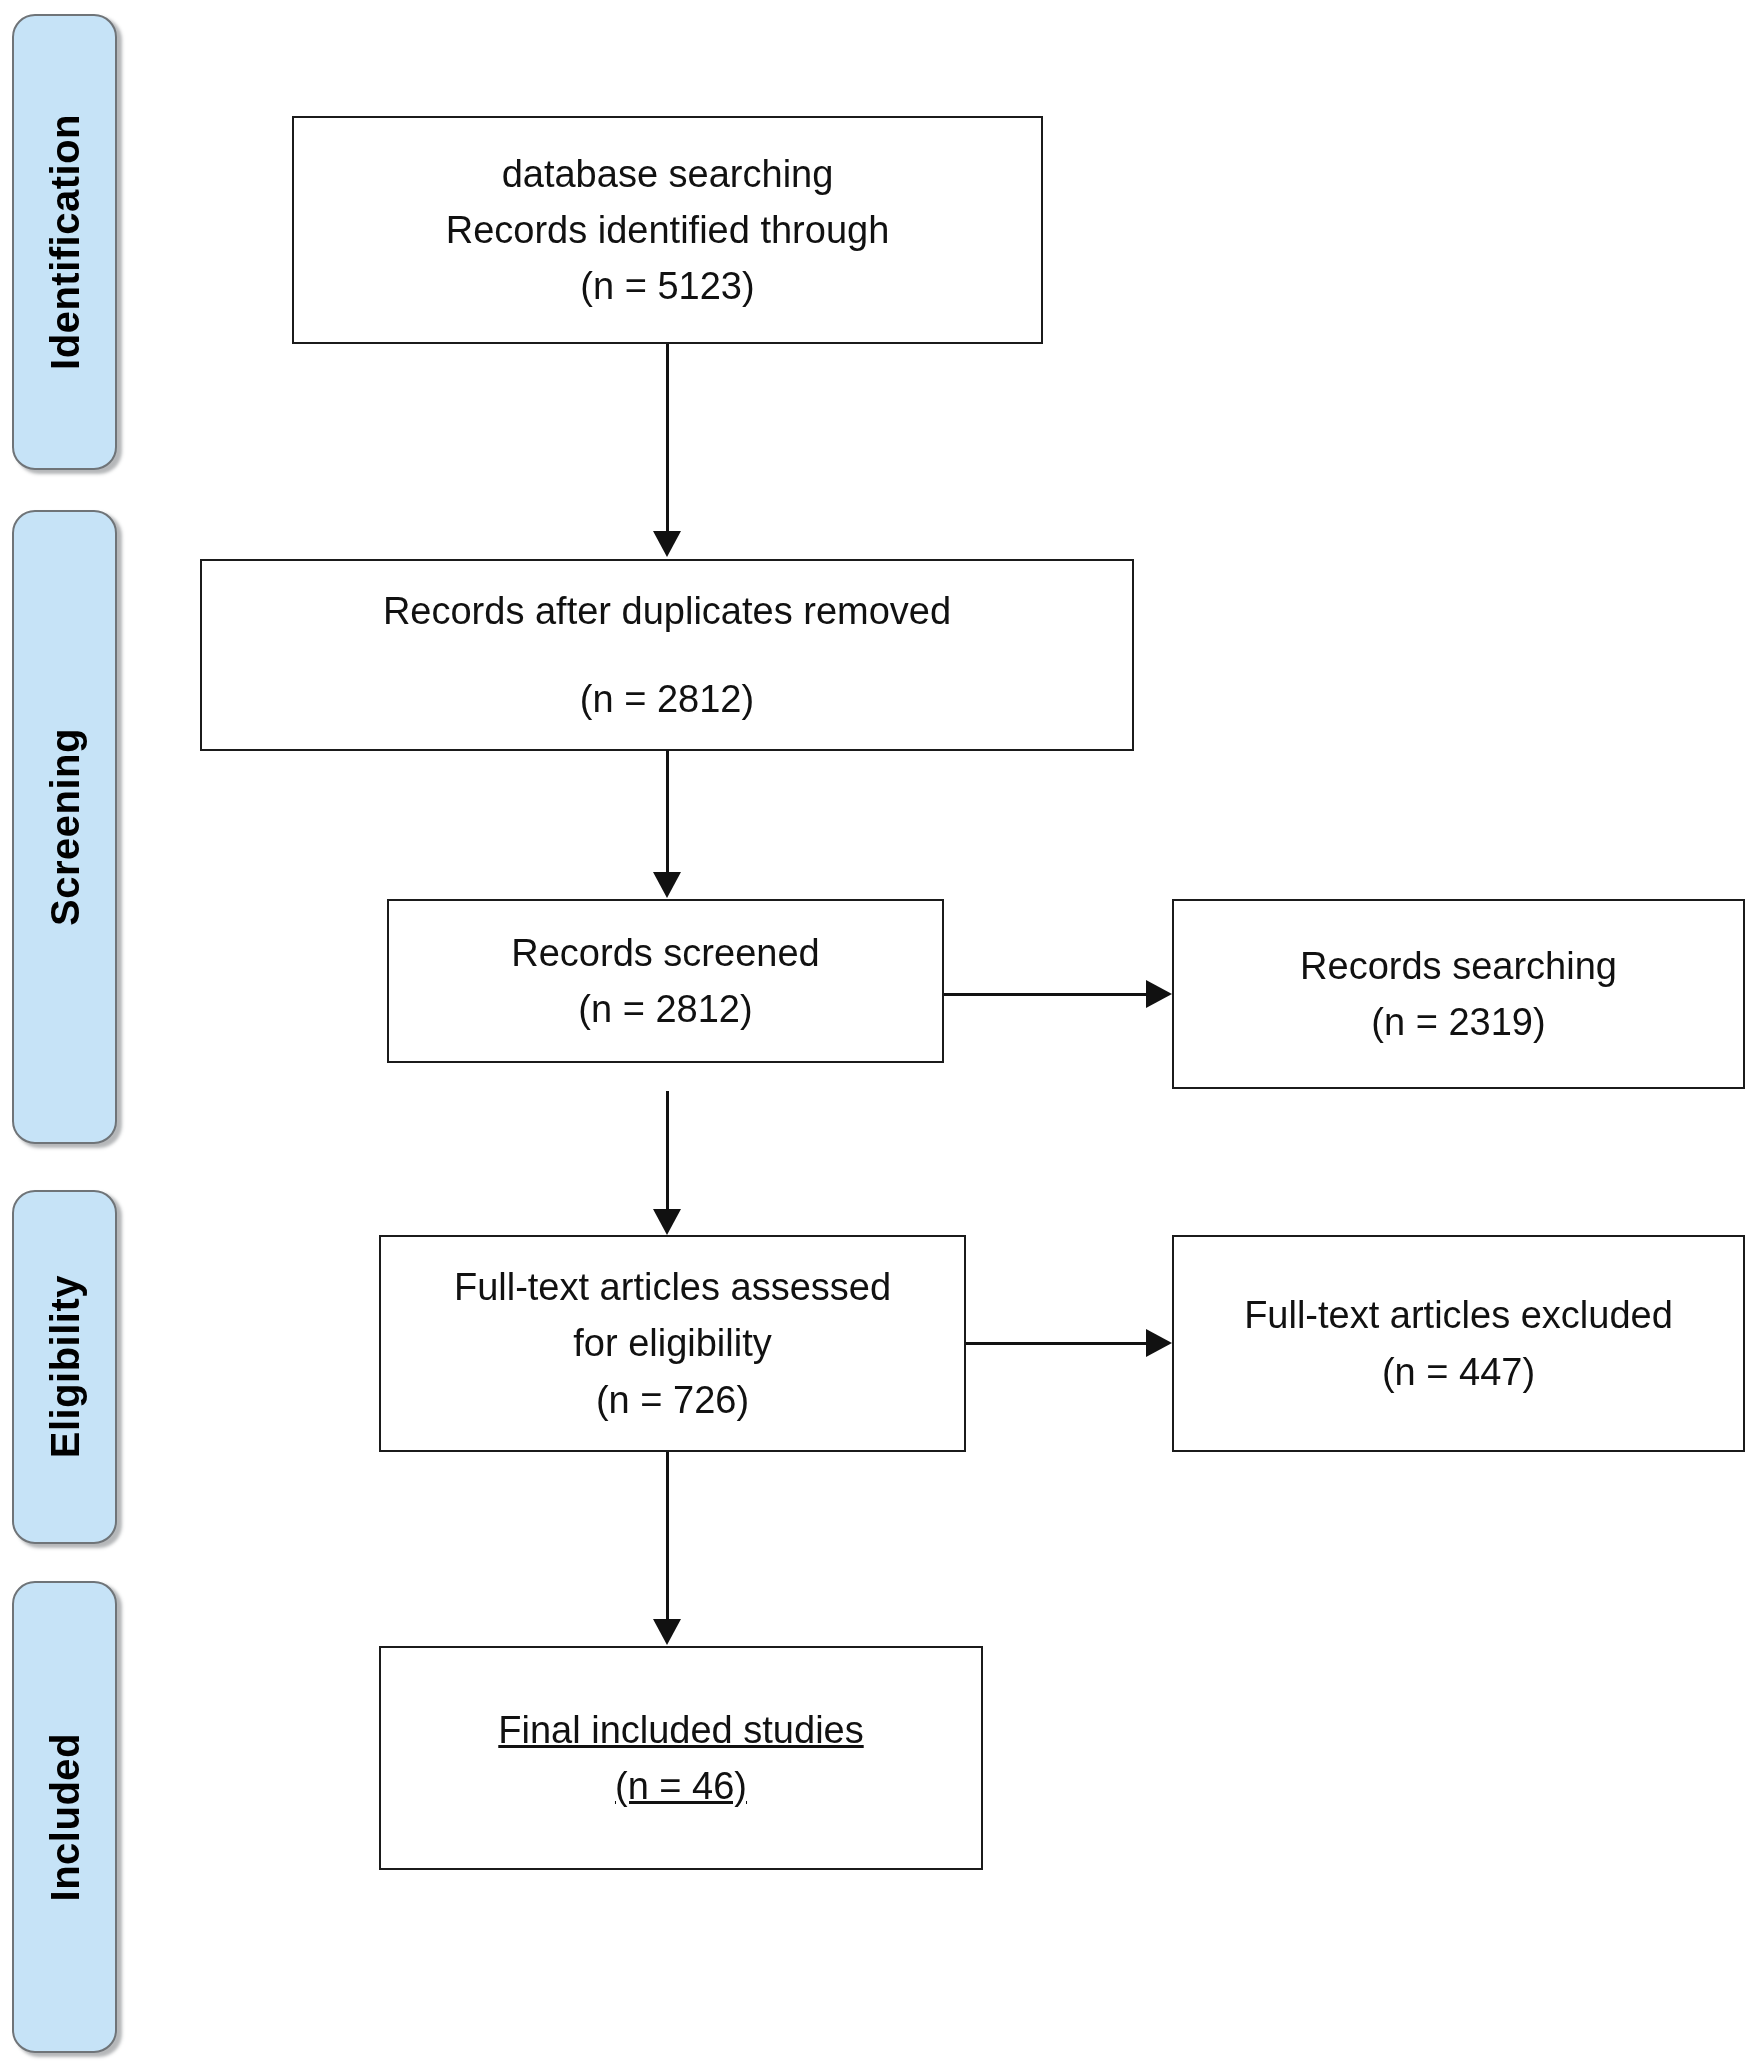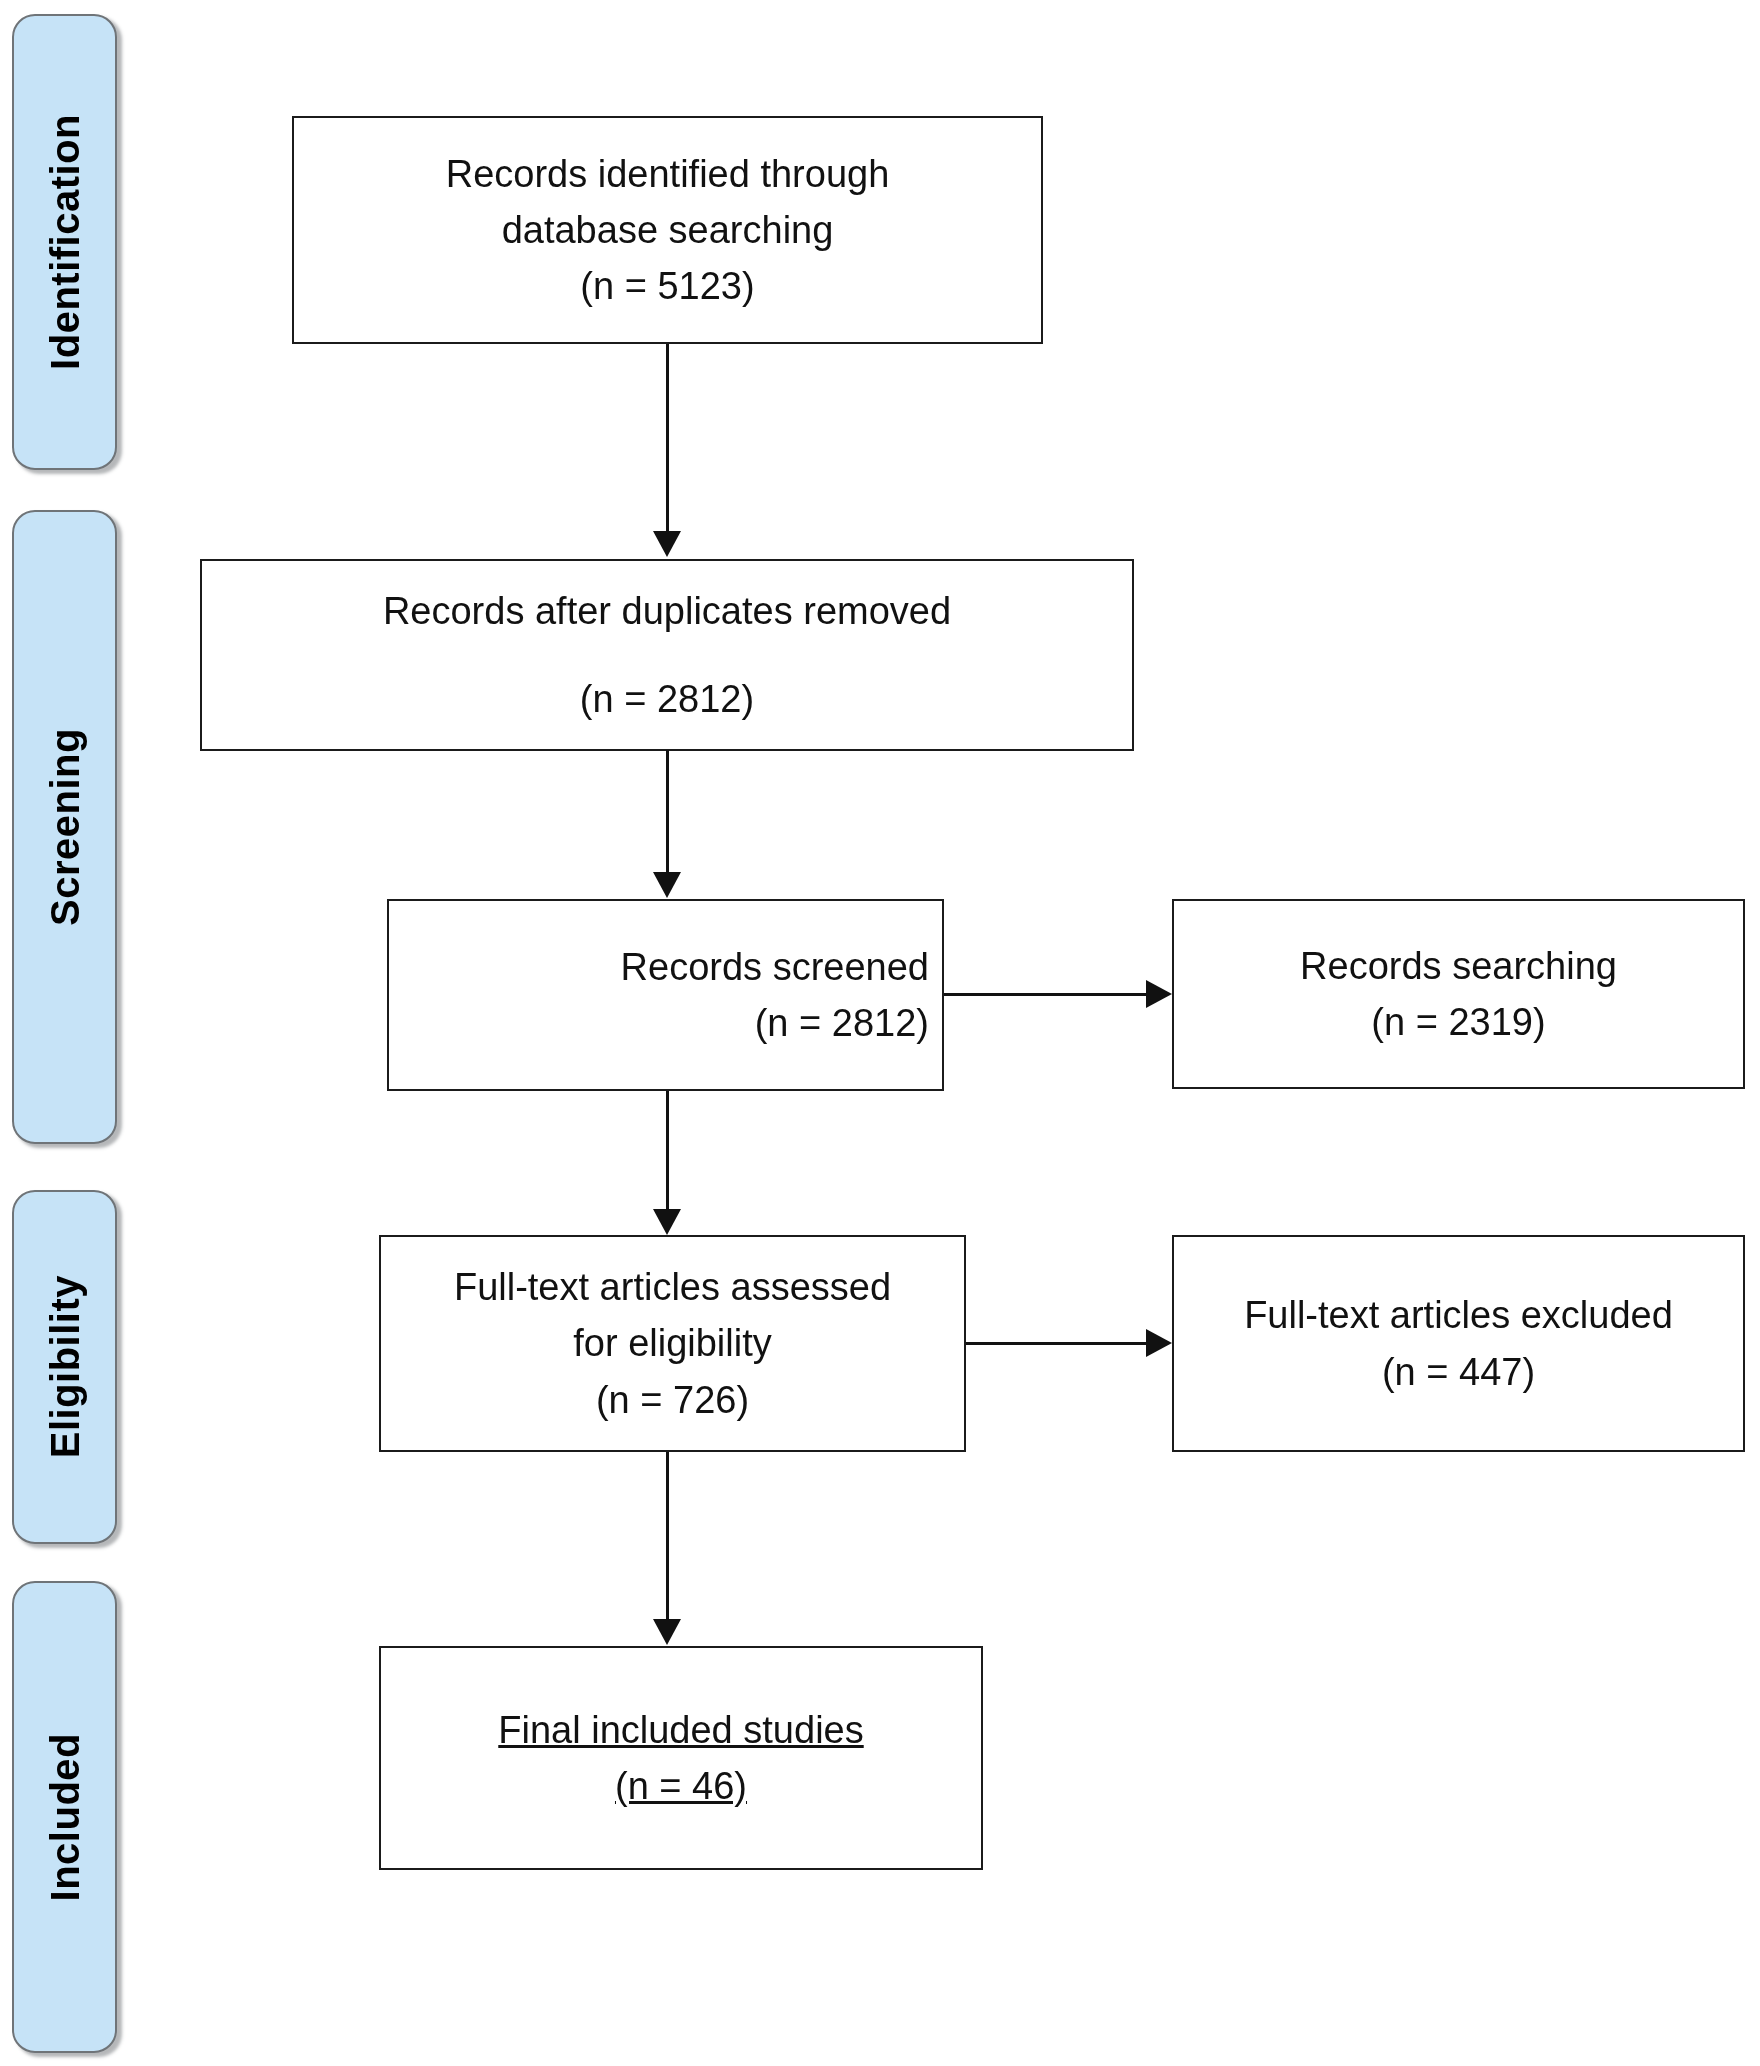--- a/index.html
+++ b/index.html
@@ -95,37 +95,37 @@
 
   <div class="phase-tab" style="left:12px; top:1190px; width:105px; height:354px;">
     <span class="phase-label">Eligibility</span>
   </div>
 
   <div class="phase-tab" style="left:12px; top:1581px; width:105px; height:472px;">
     <span class="phase-label">Included</span>
   </div>
 
   <div class="flow-box" style="left:292px; top:116px; width:751px; height:228px;">
+    <span class="ln">database searching</span>
     <span class="ln">Records identified through</span>
-    <span class="ln">database searching</span>
     <span class="ln">(n =  5123)</span>
   </div>
 
   <div class="v-line" style="left:666px; top:344px; height:188px;"></div>
   <div class="arrow-down" style="left:653px; top:531px;"></div>
 
   <div class="flow-box" style="left:200px; top:559px; width:934px; height:192px;gap:32px;">
     <span class="ln">Records after duplicates removed</span>
     <span class="ln">(n =  2812)</span>
   </div>
 
   <div class="v-line" style="left:666px; top:750px; height:122px;"></div>
   <div class="arrow-down" style="left:653px; top:872px;"></div>
 
-  <div class="flow-box" style="left:387px; top:899px; width:557px; height:192px;align-items:flex-end;">
+  <div class="flow-box" style="left:387px; top:899px; width:557px; height:164px;">
     <span class="ln">Records screened</span>
     <span class="ln">(n =  2812)</span>
   </div>
 
   <div class="h-line" style="left:944px; top:993px; width:203px;"></div>
   <div class="arrow-right" style="left:1146px; top:980px;"></div>
 
   <div class="flow-box" style="left:1172px; top:899px; width:573px; height:190px;">
     <span class="ln">Records searching</span>
     <span class="ln">(n =  2319)</span>

